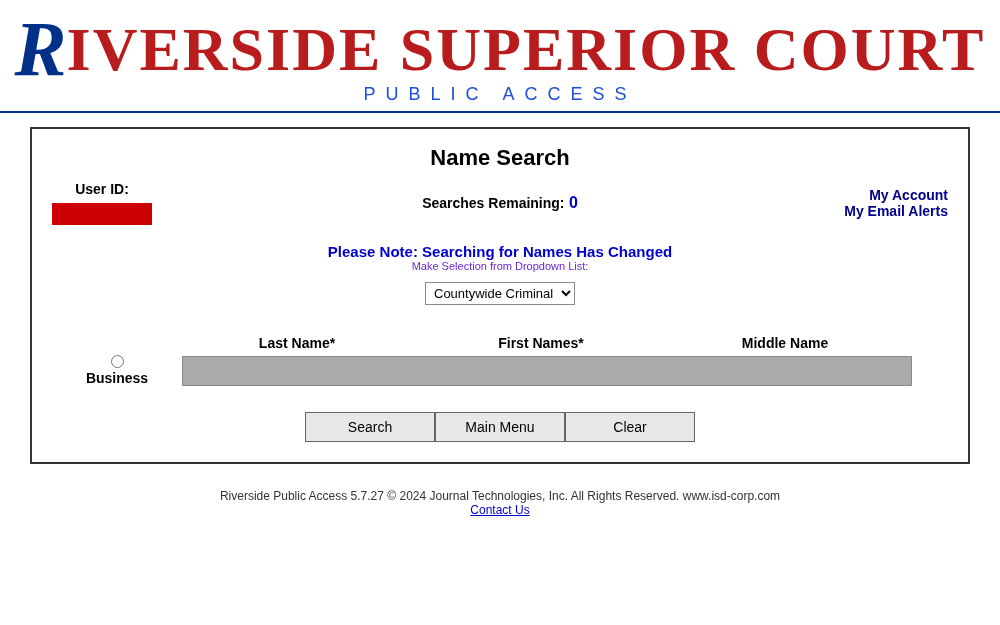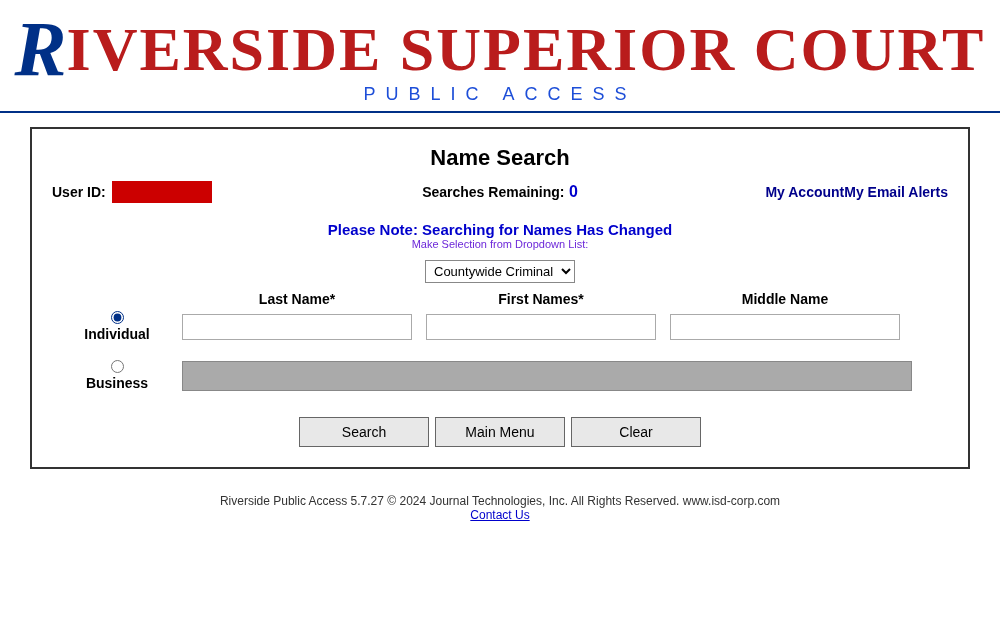--- a/index.html
+++ b/index.html
@@ -67,39 +67,40 @@
       font-weight: bold;
       color: #000;
       margin-bottom: 10px;
     }
     .user-id-section {
       display: flex;
       align-items: center;
       gap: 6px;
       font-weight: bold;
       font-size: 14px;
+      flex-direction: column;
     }
     .user-id-value {
       background: #cc0000;
       color: #cc0000;
       width: 100px;
       height: 22px;
       display: inline-block;
     }
     .searches-remaining-inline {
       font-weight: bold;
       font-size: 14px;
     }
     .searches-count {
       color: #0000cc;
       font-weight: bold;
     }
     .account-links {
       display: flex;
-      flex-direction: row;
+      flex-direction: column;
       align-items: flex-end;
     }
     .account-links a {
       color: #00008b;
       font-weight: bold;
       font-size: 14px;
       text-decoration: none;
     }
 
     .top-row {
@@ -127,21 +128,21 @@
     }
     .notice-line2 {
       color: #6d28d9;
       font-weight: normal;
       font-size: 11px;
     }
 
     .dropdown-row {
       display: flex;
       justify-content: center;
-      margin: 8px 0 8px 0;
+      margin: 8px 0 30px 0;
     }
     .dropdown-row select {
       font-size: 13px;
       padding: 2px 4px;
       border: 1px solid #888;
       background: #fff;
       cursor: pointer;
     }
 
     .form-section {
@@ -193,21 +194,21 @@
     .business-input {
       width: 730px;
       height: 30px;
       background: #aaa;
       border: 1px solid #888;
     }
 
     .button-row {
       display: flex;
       justify-content: center;
-      gap: 6px;
+      gap: 0;
       margin-top: 26px;
     }
     .button-row button {
       width: 130px;
       height: 30px;
       font-size: 14px;
       border: 1px solid #666;
       background: #e8e8e8;
       cursor: pointer;
       font-family: Arial, sans-serif;
@@ -274,31 +275,20 @@
   </div>
 
   <div class="form-section">
 
     <div class="column-headers">
       <div class="col-header col-last">Last Name*</div>
       <div class="col-header col-first">First Names*</div>
       <div class="col-header col-middle">Middle Name</div>
     </div>
 
-    <div class="form-row">
-      <div class="radio-label">
-        <input type="radio" name="search-type" checked="" style="">
-        <span>Individual</span>
-      </div>
-      <div class="form-inputs">
-        <input type="text" value="" style="">
-        <input type="text" value="" style="">
-        <input type="text" value="" style="">
-      </div>
-    </div>
 
     <div class="form-row">
       <div class="radio-label">
         <input type="radio" name="search-type" style="">
         <span>Business</span>
       </div>
       <div class="business-input"></div>
     </div>
 
   </div>

